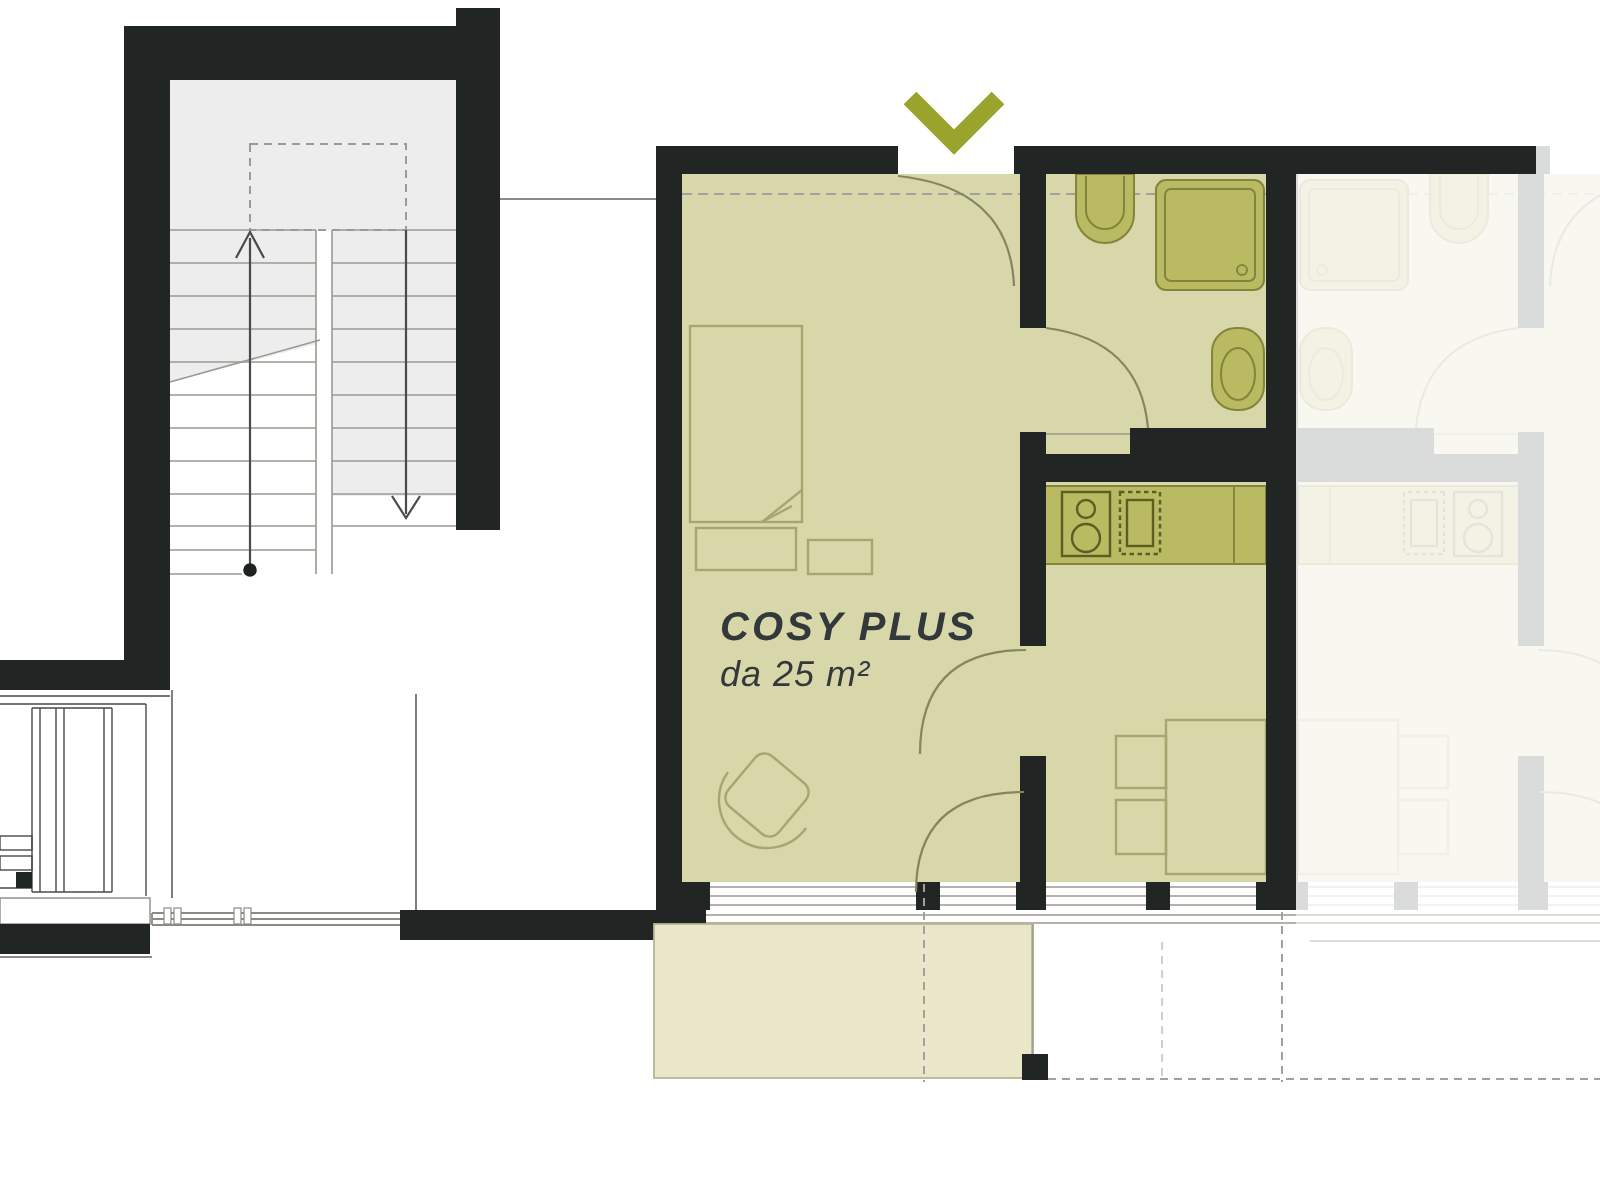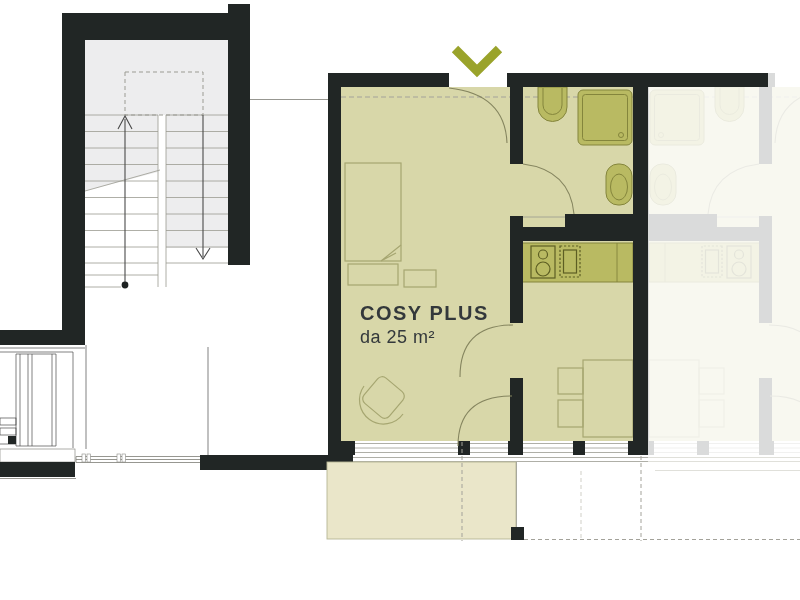--- a/index.html
+++ b/index.html
@@ -1,17 +1,17 @@
 <!DOCTYPE html>
 <html><head>
 <meta charset="utf-8">
 <style>
   html,body{margin:0;padding:0;background:#ffffff;}
   .stage{position:relative;width:800px;height:600px;background:#fff;overflow:hidden;
-         font-family:"Liberation Sans", sans-serif;}
+         font-family:"Liberation Sans", sans-serif;font-style:italic;}
   svg{display:block}
   
   .w   {fill:#212625;}
   .gray{fill:#ededee;}
   .hl  {stroke:#8b8b85;stroke-width:.9;fill:none;}
   .hl2 {stroke:#9a9a91;stroke-width:.8;fill:none;}
   .thin{stroke:#4a4a4a;stroke-width:.7;fill:none;}
   .dash{stroke:#a3a29a;stroke-width:1;fill:none;stroke-dasharray:4 3;}
   .dashf{stroke:#cbcac1;stroke-width:.9;fill:none;stroke-dasharray:4 3;}
   .faint{stroke:#dddcd6;stroke-width:.9;fill:none;}

